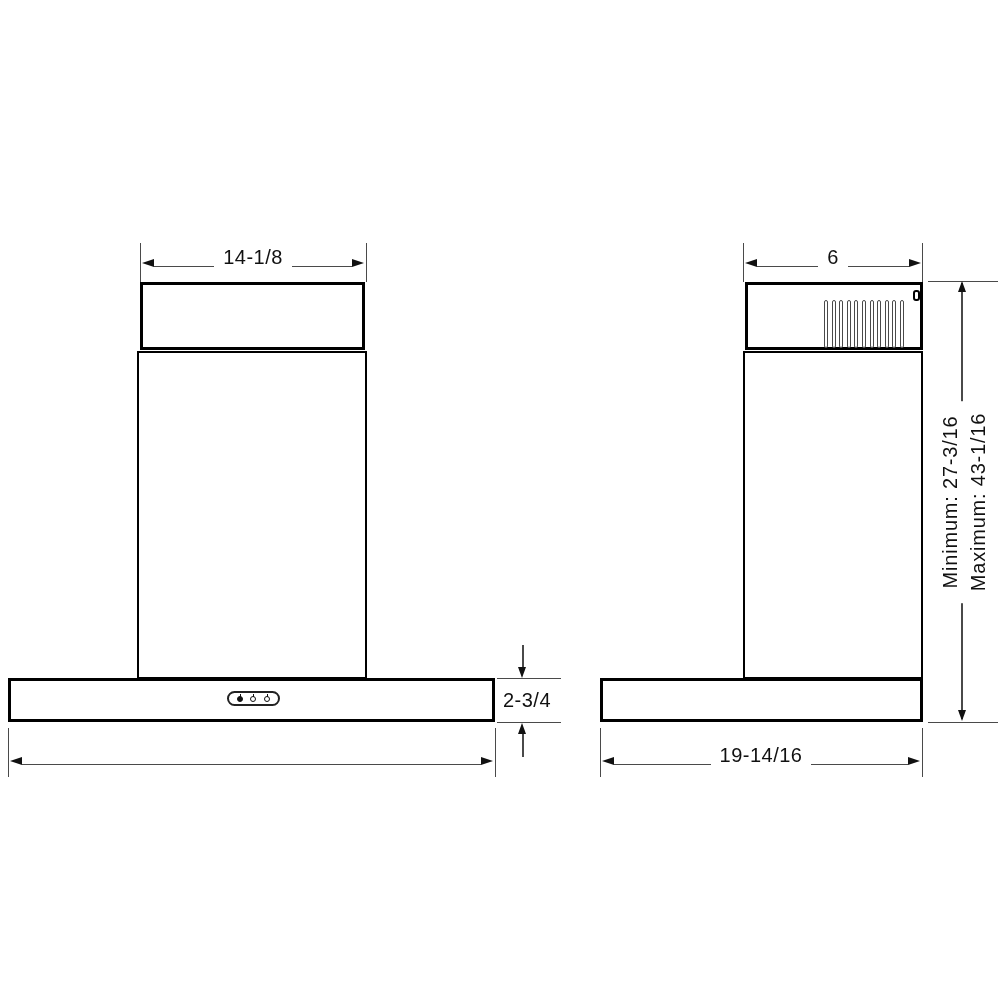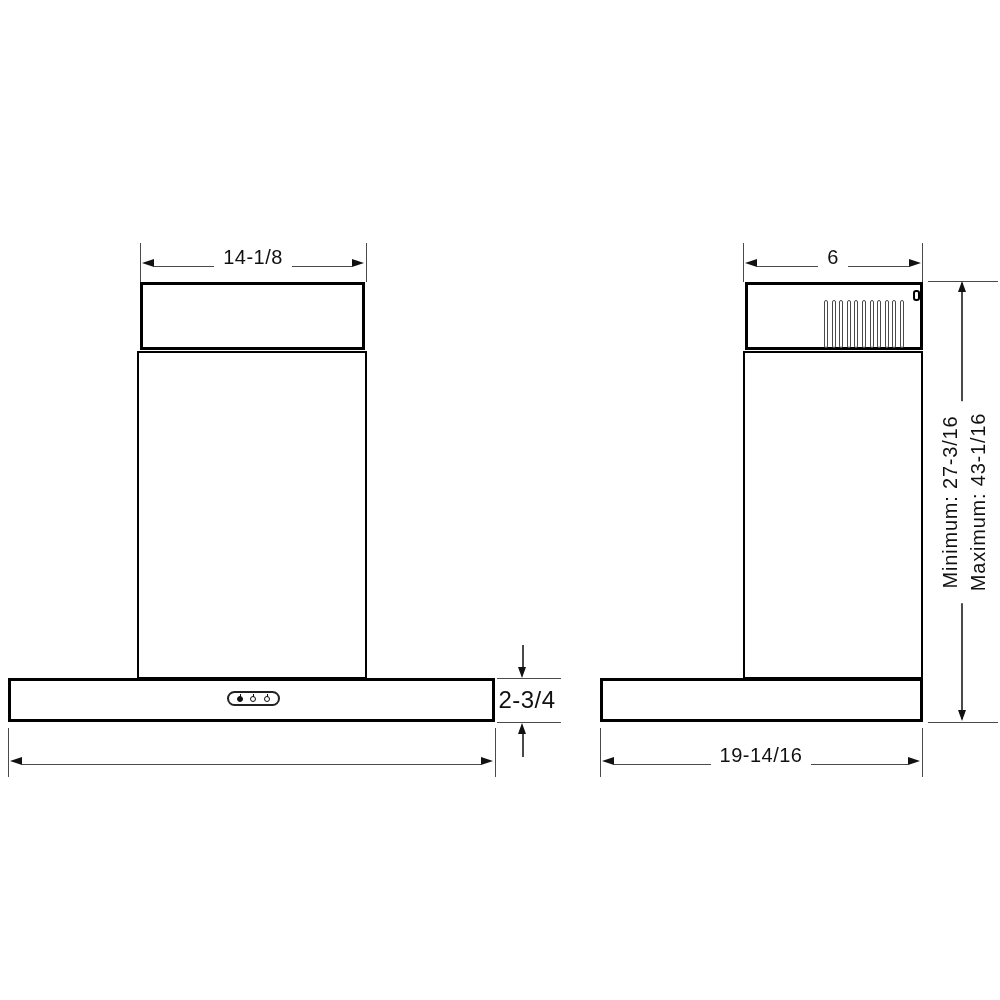--- a/index.html
+++ b/index.html
@@ -16,21 +16,21 @@
   .tick{height:1px;background:#4a4a4a;}
   .vline{width:2px;background:#4a4a4a;}
   
   .hdim{display:flex;align-items:flex-end;height:20px;}
   .hdim .line{flex:1;height:1.5px;background:#4a4a4a;}
   .ah-left{width:0;height:0;border-top:4px solid transparent;border-bottom:4px solid transparent;border-right:12px solid #111;}
   .ah-right{width:0;height:0;border-top:4px solid transparent;border-bottom:4px solid transparent;border-left:12px solid #111;}
   .ah-up{width:0;height:0;border-left:4px solid transparent;border-right:4px solid transparent;border-bottom:11px solid #111;}
   .ah-down{width:0;height:0;border-left:4px solid transparent;border-right:4px solid transparent;border-top:11px solid #111;}
   .dim-label{font-size:20px;letter-spacing:.5px;white-space:nowrap;background:#fff;padding:0 9px;line-height:20px;}
-  .free-label{font-size:24px;letter-spacing:.5px;white-space:nowrap;background:#fff;transform:translate(-50%,-50%);}
+  .free-label{font-size:20px;letter-spacing:.5px;white-space:nowrap;background:#fff;transform:translate(-50%,-50%);}
   .vert-label{
     font-size:20px;letter-spacing:.8px;white-space:nowrap;background:#fff;
     text-align:center;line-height:28px;padding:2px 12px;
     transform:translate(-50%,-50%) rotate(-90deg);
   }
   
   .louvers{display:flex;justify-content:space-between;align-items:stretch;}
   .louver{width:4px;background:#fff;border:1px solid #4a4a4a;border-radius:2px;box-sizing:border-box;}
   .cord-notch{border:2px solid #000;border-radius:3px;background:#fff;}
   

